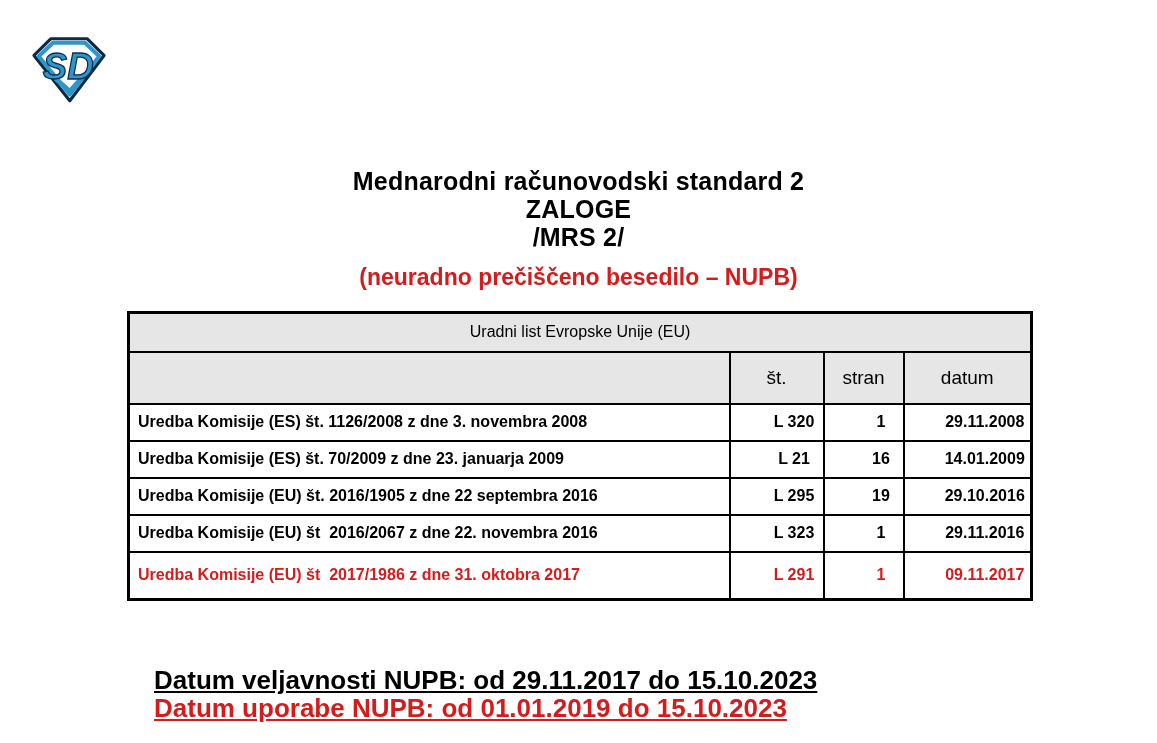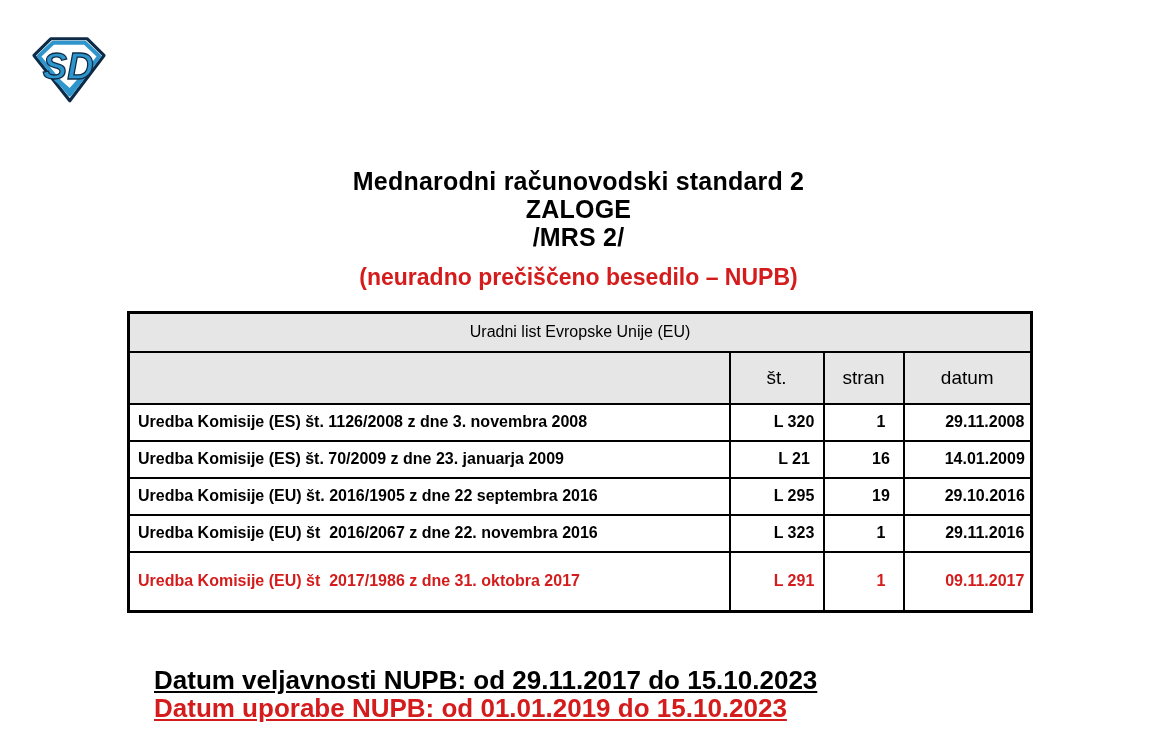--- a/index.html
+++ b/index.html
@@ -42,21 +42,21 @@
     font-weight:normal;font-size:19px;text-align:center;
   }
   tr.colheads th{
     height:52px;background:var(--header-bg);
     font-weight:normal;font-size:19px;text-align:center;
   }
   td{height:37px;font-weight:bold;padding-left:36px;}
   td.cell-name{text-align:left;padding-left:8px;white-space:pre;}
   td.cell-center{text-align:center;}
   tr.row-red td{color:var(--accent-red);}
-  tr.row-last td{height:60px;margin-left:24px;}
+  tr.row-last td{height:48px;margin-left:24px;}
 
   .footer{
     position:absolute;left:154px;top:667px;
     font-weight:bold;font-size:26px;line-height:27.5px;
   }
   .footer-line{text-decoration:underline;white-space:pre;}
   .footer-line.red{color:var(--accent-red);}
 </style>
 </head>
 <body>

